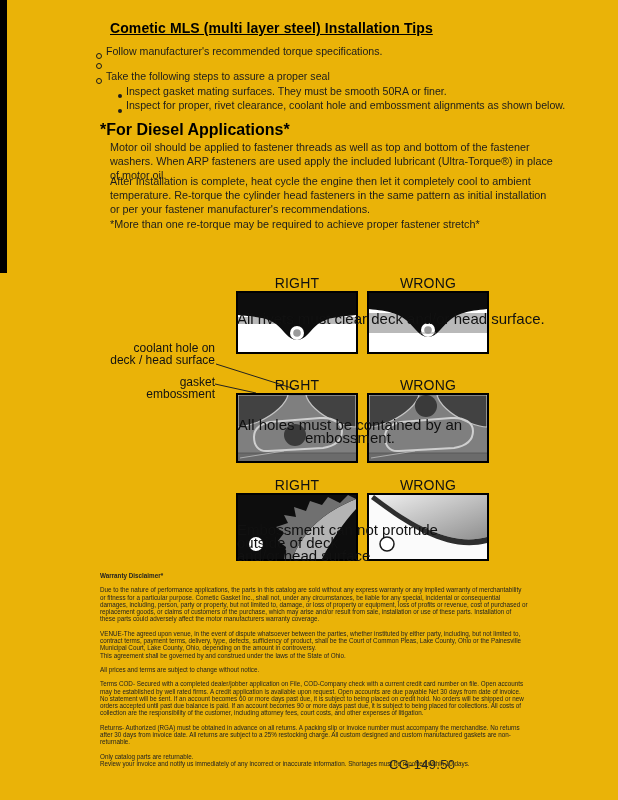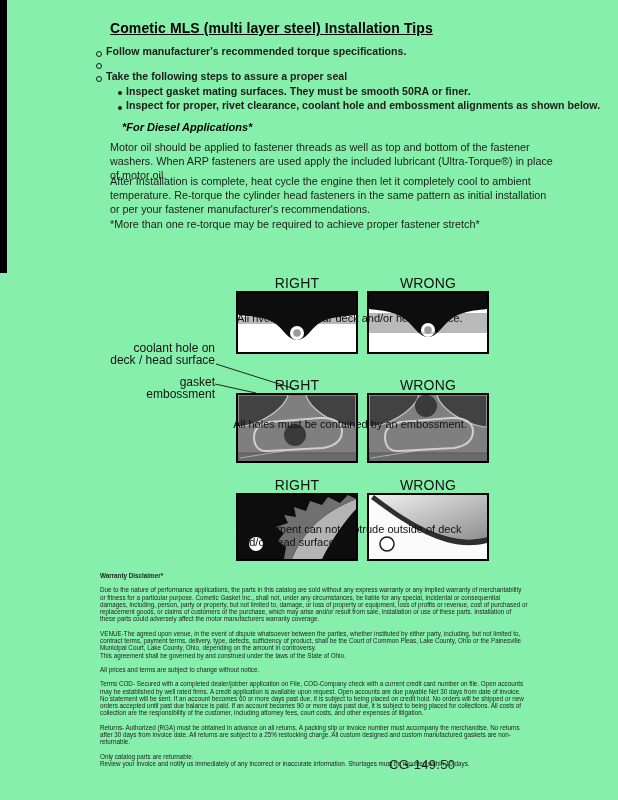--- a/index.html
+++ b/index.html
@@ -1,37 +1,37 @@
 <!DOCTYPE html>
 <html><head>
 <meta charset="utf-8">
 <style>
   html,body{margin:0;padding:0;background:#ffffff;}
   .page{
-    position:relative;width:618px;height:800px;background:#86efac;overflow:hidden;
+    position:relative;width:618px;height:800px;background:#eab308;overflow:hidden;
     font-family:"Liberation Sans", sans-serif;color:#1c1c1c;
   }
   .blackbar{position:absolute;left:0;top:0;width:7px;height:273px;background:#000;}
   .title{
     position:absolute;left:110px;top:20px;font-size:14px;font-weight:bold;
     color:#000;text-decoration:underline;letter-spacing:.1px;white-space:nowrap;
   }
   .bullets{position:absolute;left:96px;top:44px;font-size:10.6px;line-height:14.5px;}
-  .brow{display:flex;align-items:center;font-weight:bold;}
+  .brow{display:flex;align-items:flex-end;}
   .bdot{width:4px;height:4px;border:1px solid #1c1c1c;border-radius:50%;margin:4.5px 4px 0 0;flex:none;}
   .sub{margin-left:22px;}
   .sdot{width:4px;height:4px;background:#1c1c1c;border-radius:50%;margin:4.5px 4px 0 0;flex:none;}
-  .sechead{position:absolute;left:122px;top:121px;font-size:11px;font-weight:bold;color:#000;font-style:italic;}
+  .sechead{position:absolute;left:100px;top:121px;font-size:16px;font-weight:bold;color:#000;}
   .para{position:absolute;left:110px;width:447px;font-size:10.8px;line-height:14.2px;}
   .p1{top:140px;} .p2{top:174px;} .p3{top:217px;}
 
   .dcol{position:absolute;width:122px;}
   .dhead{font-size:14px;letter-spacing:.2px;text-align:center;color:#111;height:16px;margin-top:46px;}
   .dbox{border:2px solid #000;background:#fff;line-height:0;}
-  .caption{position:absolute;font-size:11px;line-height:13px;color:#111;}
+  .caption{position:absolute;font-size:15px;line-height:13px;color:#111;}
   .cap-center{text-align:center;}
   .callout{position:absolute;width:105px;text-align:right;font-size:12px;line-height:11.5px;color:#111;}
   .leader{position:absolute;pointer-events:none;}
 
   .fine{position:absolute;left:100px;top:572px;width:428px;font-size:6.3px;line-height:7.3px;color:#222;}
   .fine .fh{font-weight:bold;margin:0 0 7px 0;}
   .fine p{margin:0 0 7px 0;}
   .fine .tight{margin:0;}
   .footer-code{position:absolute;left:389px;top:757px;font-size:13px;color:#222;letter-spacing:.3px;}
 </style>

